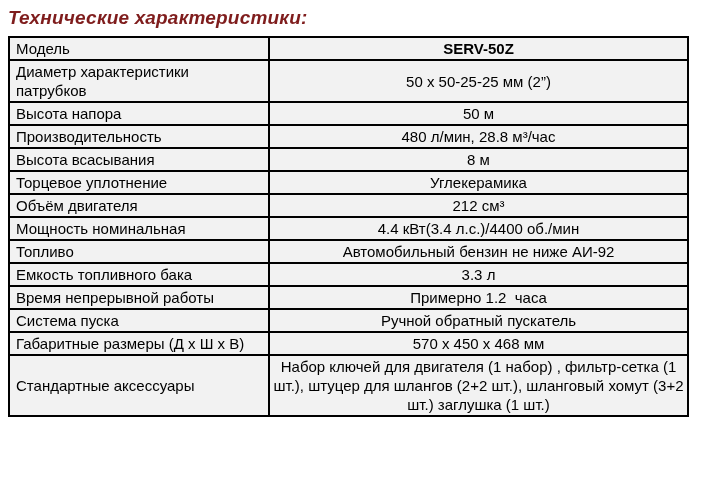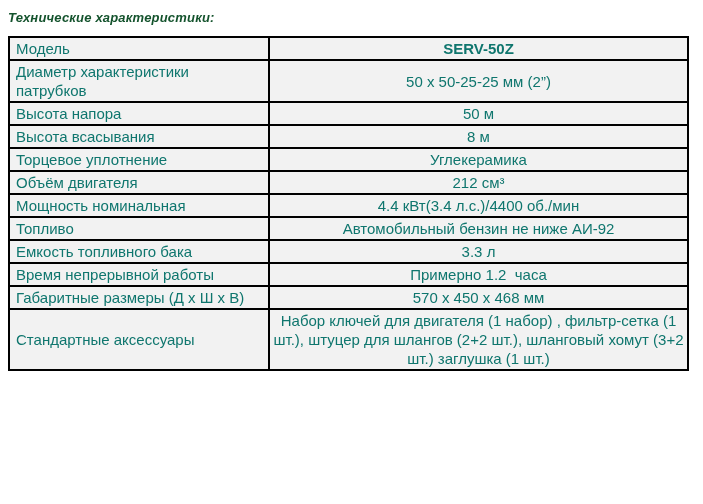--- a/index.html
+++ b/index.html
@@ -11,39 +11,39 @@
     overflow: hidden;
     font-family: "Liberation Sans", sans-serif;
   }
   .page {
     box-sizing: border-box;
     width: 703px;
     height: 504px;
     padding: 6px 8px 0 8px;
   }
   .page-title {
-    font-size: 13px;
+    font-size: 19px;
     line-height: 19px;
     font-weight: bold;
     font-style: italic;
-    color: #14532d;
+    color: #7f1d1d;
     margin: 2px 0 9px 0;
     letter-spacing: 0.2px;
   }
   table.specs {
     border-collapse: collapse;
     width: 681px;
     table-layout: fixed;
   }
   table.specs td {
     border: 2px solid #000000;
     background: #f2f2f2;
     font-size: 15px;
     line-height: 19px;
-    color: #0f766e;
+    color: #000000;
     white-space: pre-wrap;
     vertical-align: middle;
   }
   td.label-cell {
     width: 248px;
     padding: 1px 4px 1px 6px;
     text-align: left;
   }
   td.value-cell {
     text-align: center;
@@ -69,20 +69,24 @@
   <tr class="spec-row">
     <td class="label-cell">Диаметр характеристики  патрубков</td>
     <td class="value-cell">50 x 50-25-25 мм (2”)</td>
   </tr>
 
   <tr class="spec-row">
     <td class="label-cell">Высота напора</td>
     <td class="value-cell">50 м</td>
   </tr>
 
+  <tr class="spec-row">
+    <td class="label-cell">Производительность</td>
+    <td class="value-cell">480 л/мин, 28.8 м³/час</td>
+  </tr>
 
   <tr class="spec-row">
     <td class="label-cell">Высота всасывания</td>
     <td class="value-cell">8 м</td>
   </tr>
 
   <tr class="spec-row">
     <td class="label-cell">Торцевое уплотнение</td>
     <td class="value-cell">Углекерамика</td>
   </tr>
@@ -108,20 +112,24 @@
   <tr class="spec-row">
     <td class="label-cell">Емкость топливного бака</td>
     <td class="value-cell">3.3 л</td>
   </tr>
 
   <tr class="spec-row">
     <td class="label-cell">Время непрерывной работы</td>
     <td class="value-cell">Примерно 1.2  часа</td>
   </tr>
 
+  <tr class="spec-row">
+    <td class="label-cell">Система пуска</td>
+    <td class="value-cell">Ручной обратный пускатель</td>
+  </tr>
 
   <tr class="spec-row">
     <td class="label-cell">Габаритные размеры (Д х Ш х В)</td>
     <td class="value-cell">570 x 450 x 468 мм</td>
   </tr>
 
 
   <tr class="spec-row tall">
     <td class="label-cell">Стандартные аксессуары</td>
     <td class="value-cell">Набор ключей для двигателя (1 набор) , фильтр-сетка (1 шт.), штуцер для шлангов (2+2 шт.), шланговый хомут (3+2 шт.) заглушка (1 шт.)</td>

